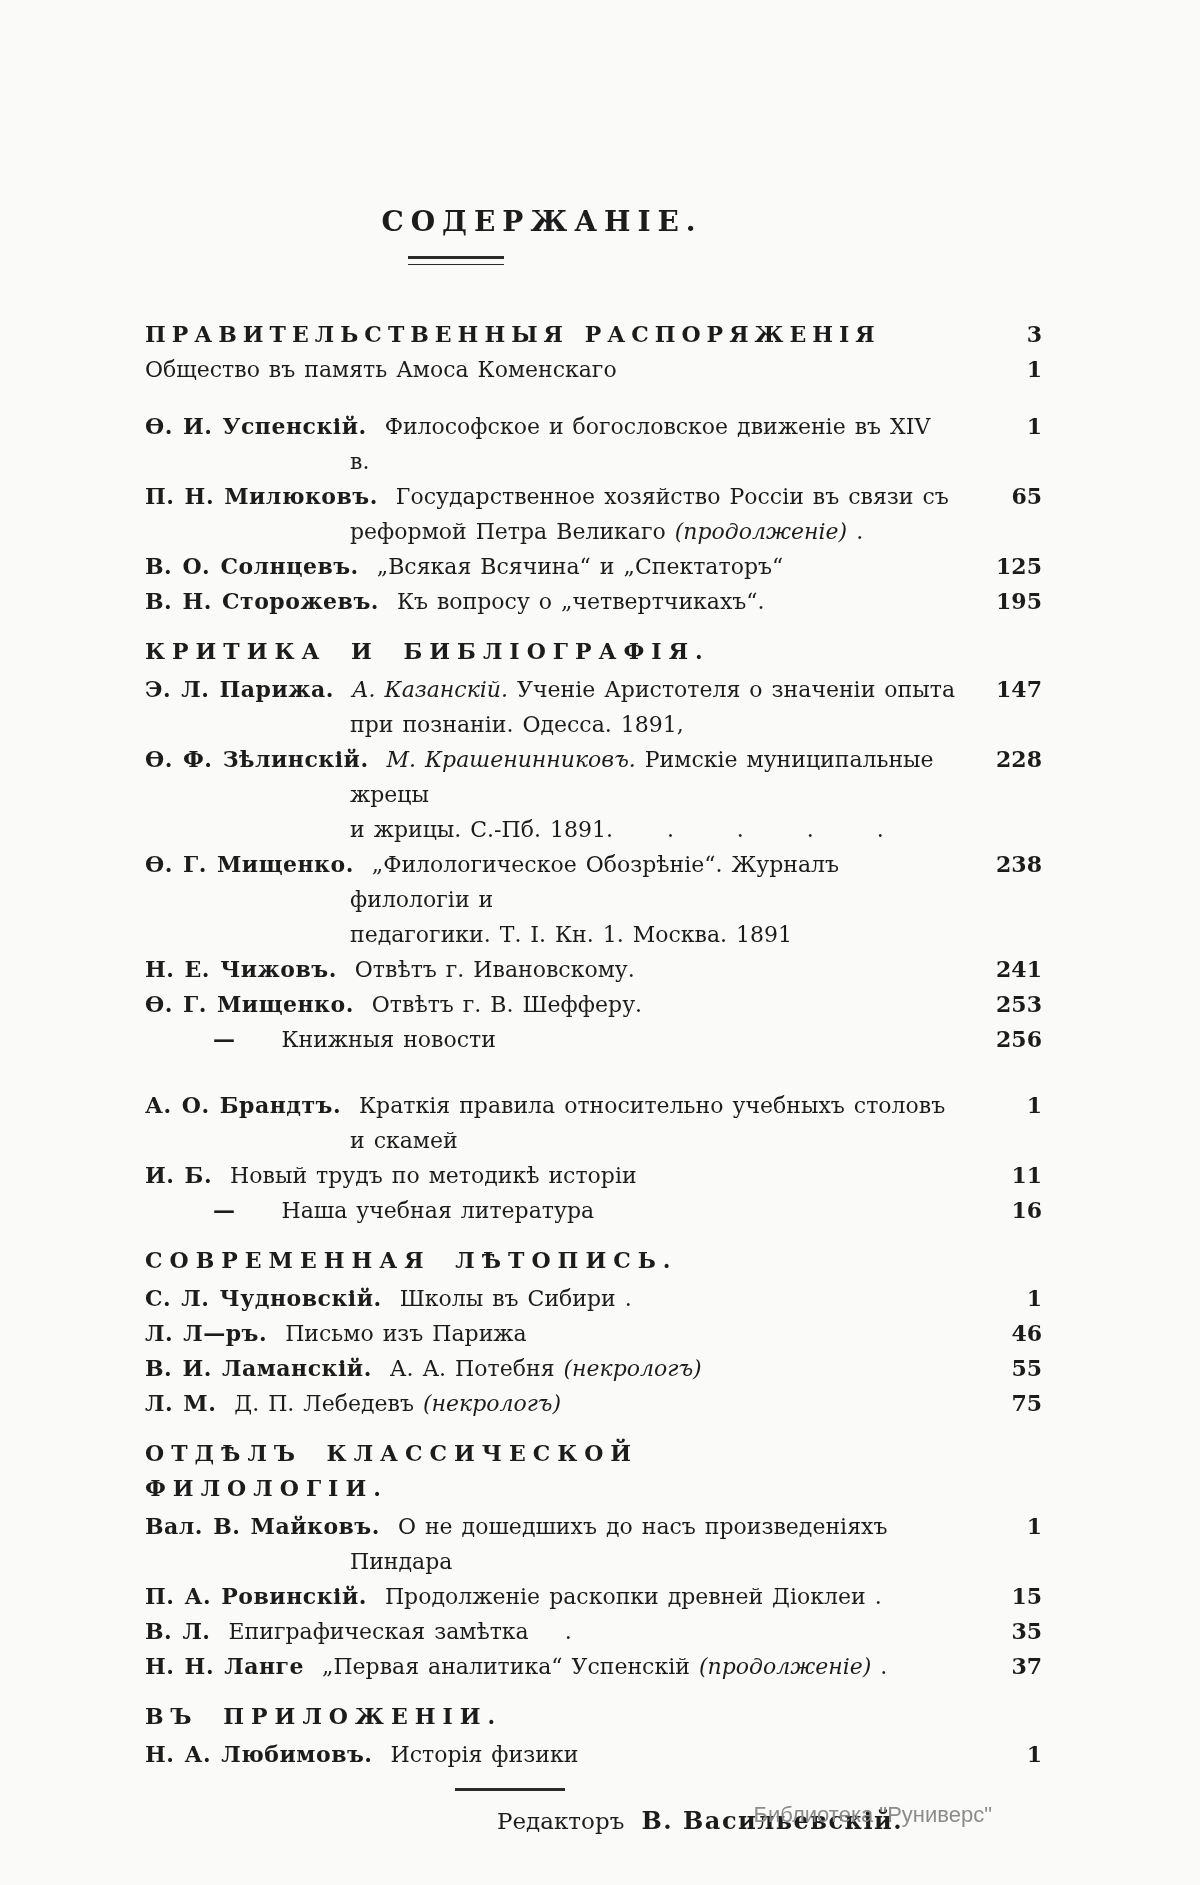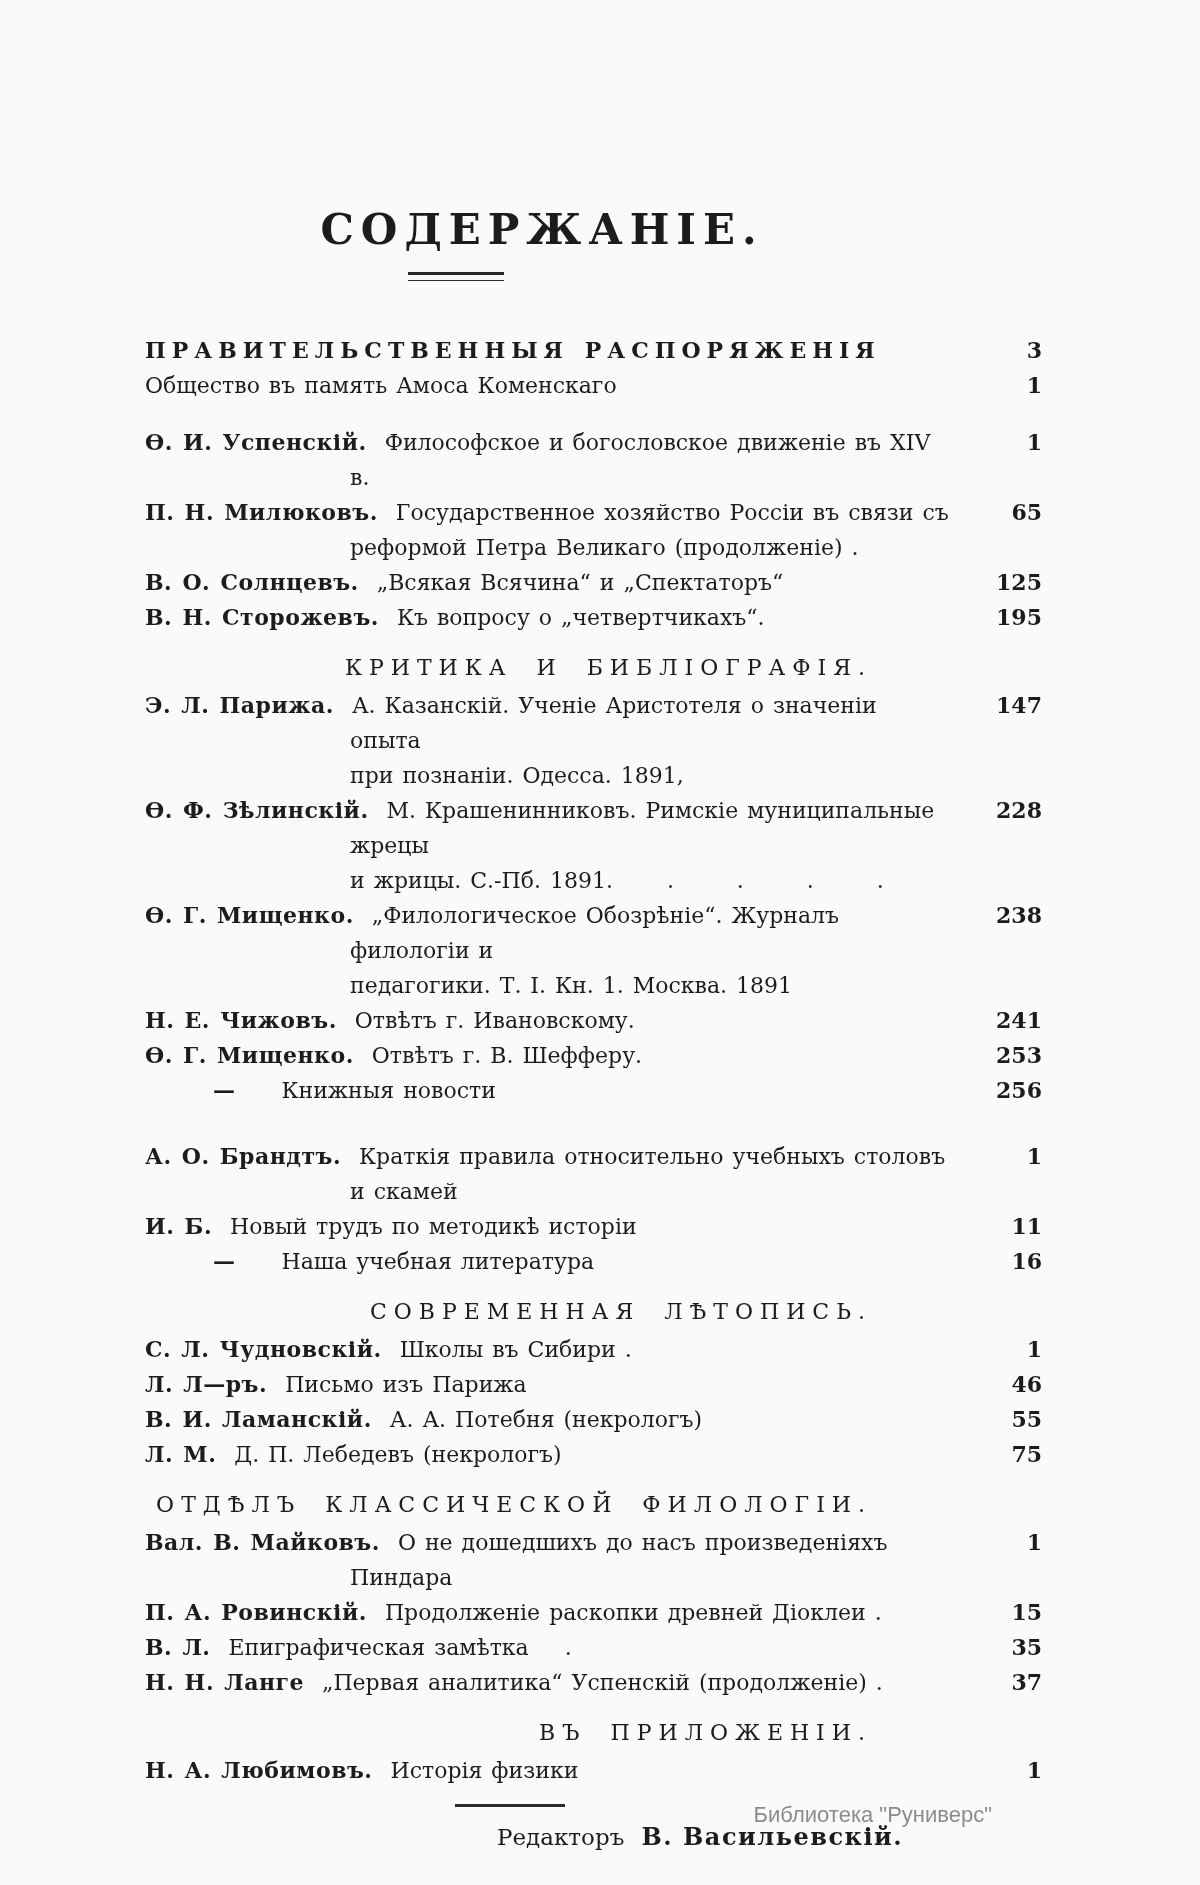--- a/index.html
+++ b/index.html
@@ -3,42 +3,42 @@
 <meta charset="utf-8">
 <style>
   html,body { margin:0; padding:0; background:#e8e8e8; }
   .page {
     position:relative; width:1200px; height:1885px; margin:0 auto;
     background:#fafbf9; color:#1c1c1c; overflow:hidden;
     font-family:"DejaVu Serif", serif;
   }
   .title {
     margin:0; padding:205px 116px 0 0;
-    text-align:center; font-size:42px; font-weight:bold; letter-spacing:7px;
+    text-align:center; font-size:28px; font-weight:bold; letter-spacing:7px;
   }
   .flourish {
     width:96px; height:5px; margin:18px 0 0 408px;
     border-top:3px solid #2a2a2a; border-bottom:1px solid #2a2a2a;
   }
   .toc { margin:52px 158px 0 145px; }
   .row { display:flex; line-height:35px; font-size:22px;gap:20px; }
   .row.gap { margin-top:22px; }
   .row.gap-lg { margin-top:31px;justify-content:space-between; }
   .text {
     flex:1; padding-left:205px; text-indent:-205px;
     white-space:pre-wrap; word-spacing:2px; padding-right:14px;
   }
   .author { font-weight:bold; margin-right:18px; letter-spacing:0.5px; }
   .author.dash { padding-left:68px; margin-right:46px; }
   .row.caps .tx { font-weight:bold; letter-spacing:6px; }
-  .it { }
+  .it { font-style:italic; }
   .page-num { width:52px; text-align:right; font-weight:bold; font-size:22px; line-height:35px; }
   .section-heading {
-    line-height:35px; margin:15px 170px 3px 0; text-align:right;
-    font-size:22px; font-weight:normal; letter-spacing:7px; word-spacing:10px;
+    line-height:35px; margin:15px 170px 3px 0; text-align:left;
+    font-size:22px; font-weight:bold; letter-spacing:7px; word-spacing:10px;
   }
   .divider { width:110px; margin:16px 0 0 455px; border-top:3px solid #2a2a2a; }
   .editor { margin:15px 0 0 497px; font-size:23px; }
   .editor-name { font-weight:bold; letter-spacing:1.5px; margin-left:10px; font-size:24px; }
   .watermark {
     position:absolute; top:1802px; right:208px;
     font-family:"Liberation Sans", sans-serif; font-size:22px; color:#8b8b8b;
   }
 </style>
 </head>

